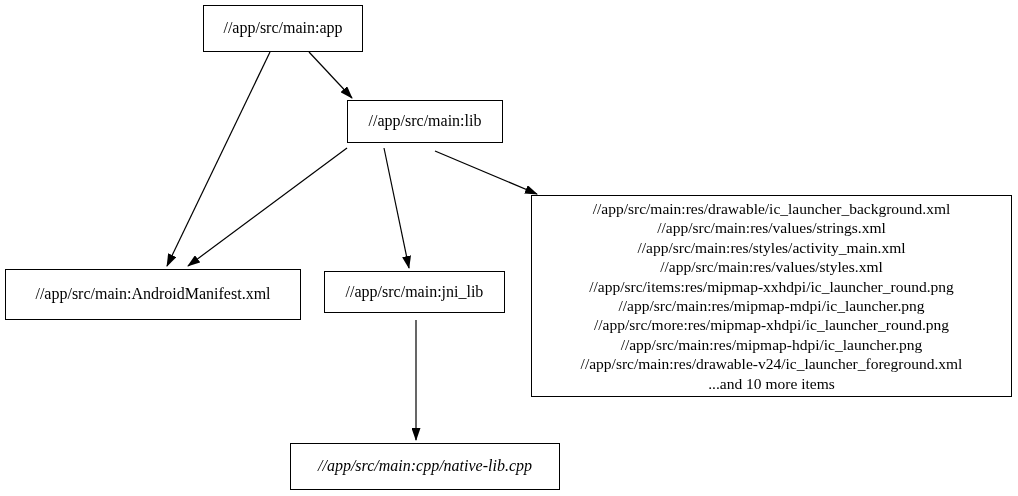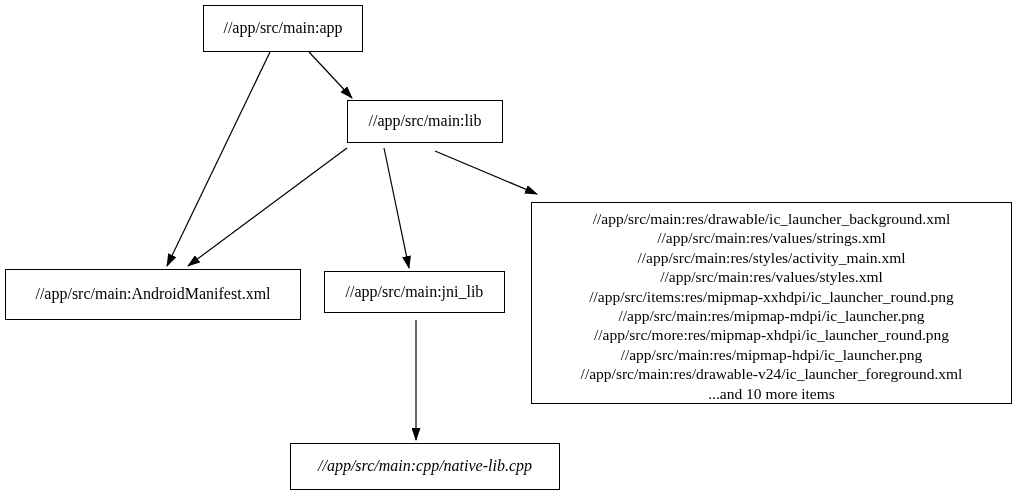--- a/index.html
+++ b/index.html
@@ -40,21 +40,21 @@
   .node.multi {
     flex-direction: column;
     font-size: 15.5px;
     line-height: 19.4px;
     white-space: nowrap;
   }
   #node-app        { left: 203px; top: 5px;   width: 160px; height: 47px; }
   #node-lib        { left: 300px; top: 100px; width: 156px; height: 43px; margin-left: 47px; }
   #node-manifest   { left: 5px;   top: 269px; width: 296px; height: 51px; justify-content: center; }
   #node-jni-lib    { left: 324px; top: 271px; width: 181px; height: 42px; }
-  #node-res-group  { left: 531px; top: 202px; width: 481px; height: 202px; justify-content: flex-end; }
+  #node-res-group  { left: 531px; top: 195px; width: 481px; height: 202px; }
   #node-native-lib { left: 290px; top: 443px; width: 270px; height: 47px; font-style: italic; }
   .edge {
     stroke: #000000;
     stroke-width: 1.2;
     fill: none;
   }
 </style>
 </head>
 <body>
 

